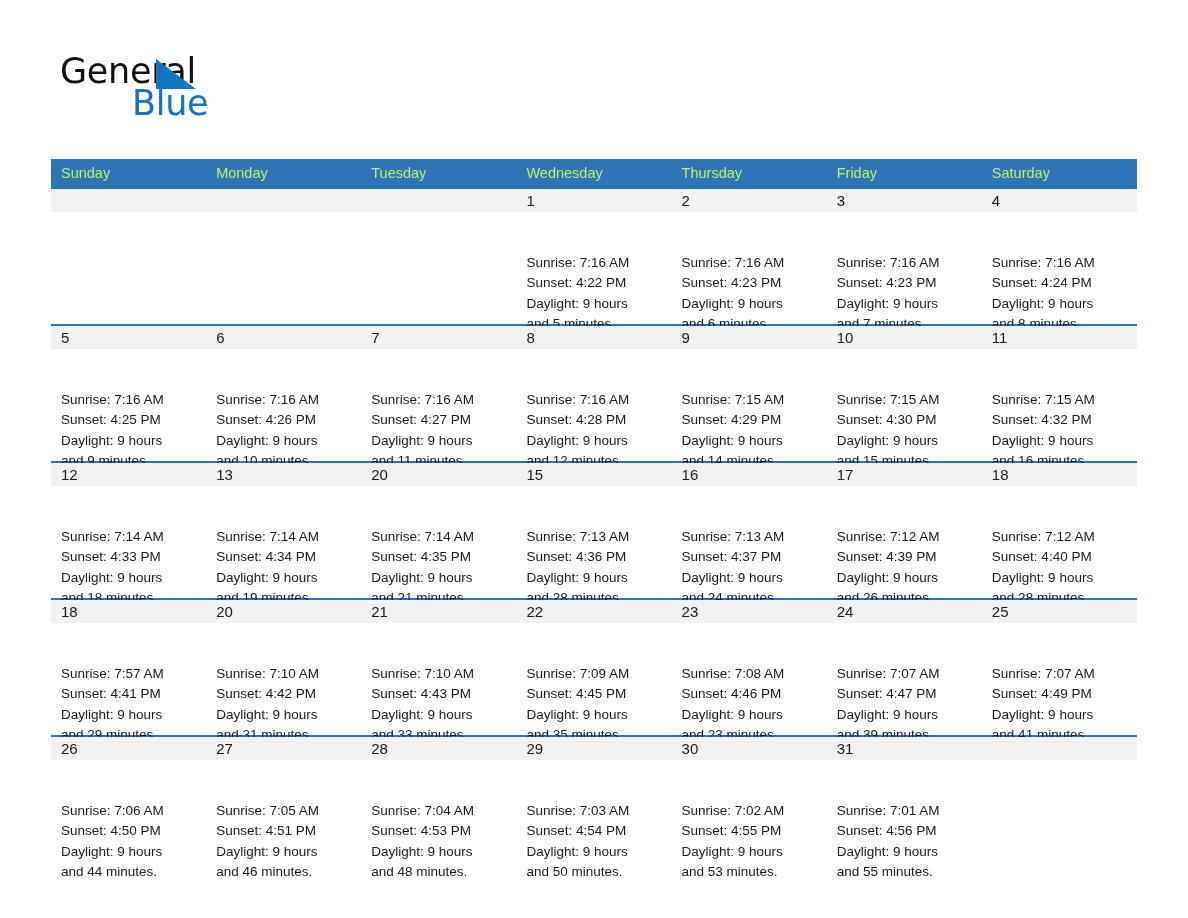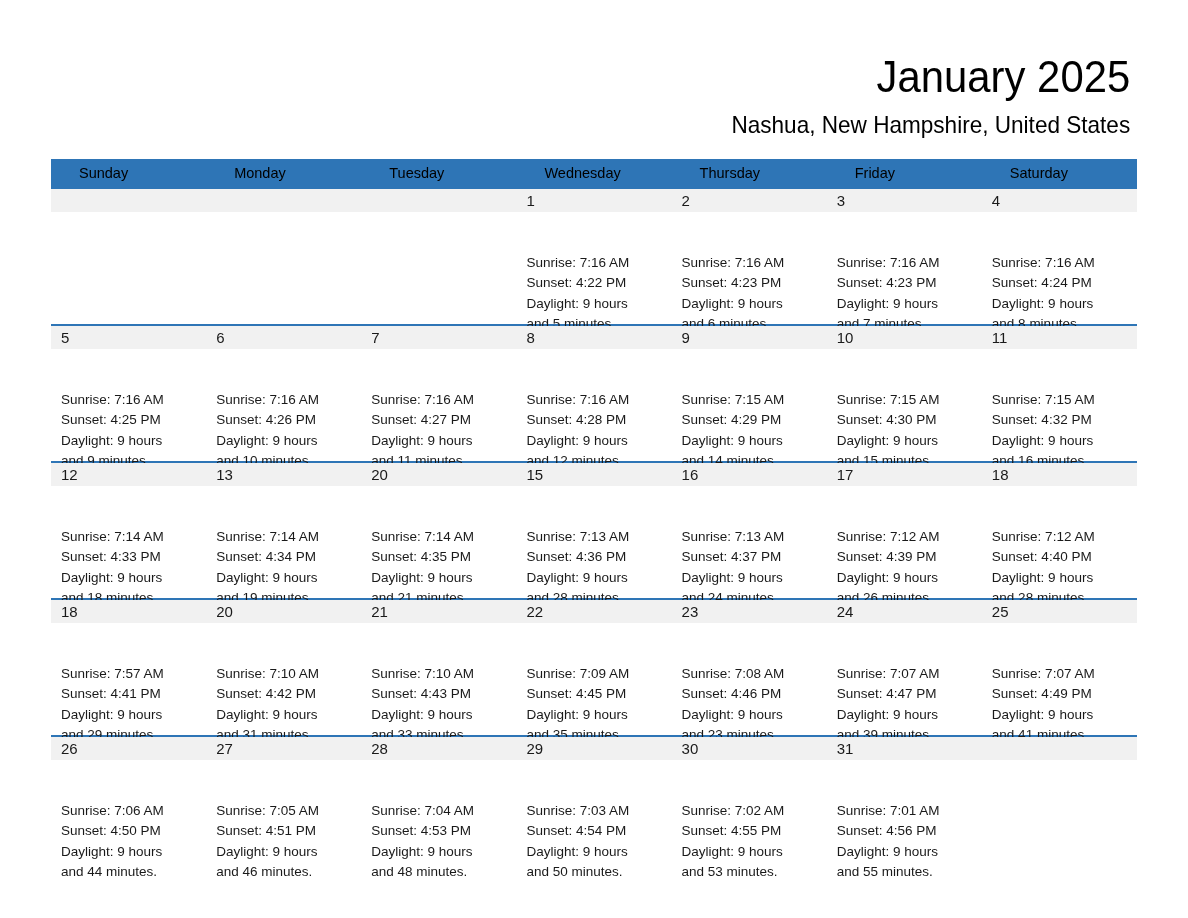--- a/index.html
+++ b/index.html
@@ -106,22 +106,22 @@
   }
   .weekday-row {
     display: flex;
     width: 100%;
     background: #2E75B6;
     height: 28px;
   }
   .weekday {
     flex: 1 1 0;
     box-sizing: border-box;
-    padding: 4px 0 0 28px;
-    color: #000000;
+    padding: 4px 0 0 10px;
+    color: #bef264;
     font-size: 14.5px;
     line-height: 20px;
     font-family: "Liberation Sans", sans-serif;
     white-space: nowrap;
   }
 
   .week {
     display: flex;
     width: 100%;
     border-top: 2px solid #2E75B6;
@@ -165,25 +165,26 @@
     white-space: nowrap;
   }
 </style>
 </head>
 <body>
 
 <div class="page">
 
   <div class="header">
 
-
-    <div class="title-block">
-      <div class="month-title">January 2025</div>
-      <div class="location-title">Nashua, New Hampshire, United States</div>
+    <div class="logo">
+      <span class="logo-general">General</span>
+      <span class="logo-triangle"></span>
+      <span class="logo-blue">Blue</span>
     </div>
+
 
   </div>
 
   <div class="calendar">
     <div class="weekday-row">
         <div class="weekday">Sunday</div>
         <div class="weekday">Monday</div>
         <div class="weekday">Tuesday</div>
         <div class="weekday">Wednesday</div>
         <div class="weekday">Thursday</div>

